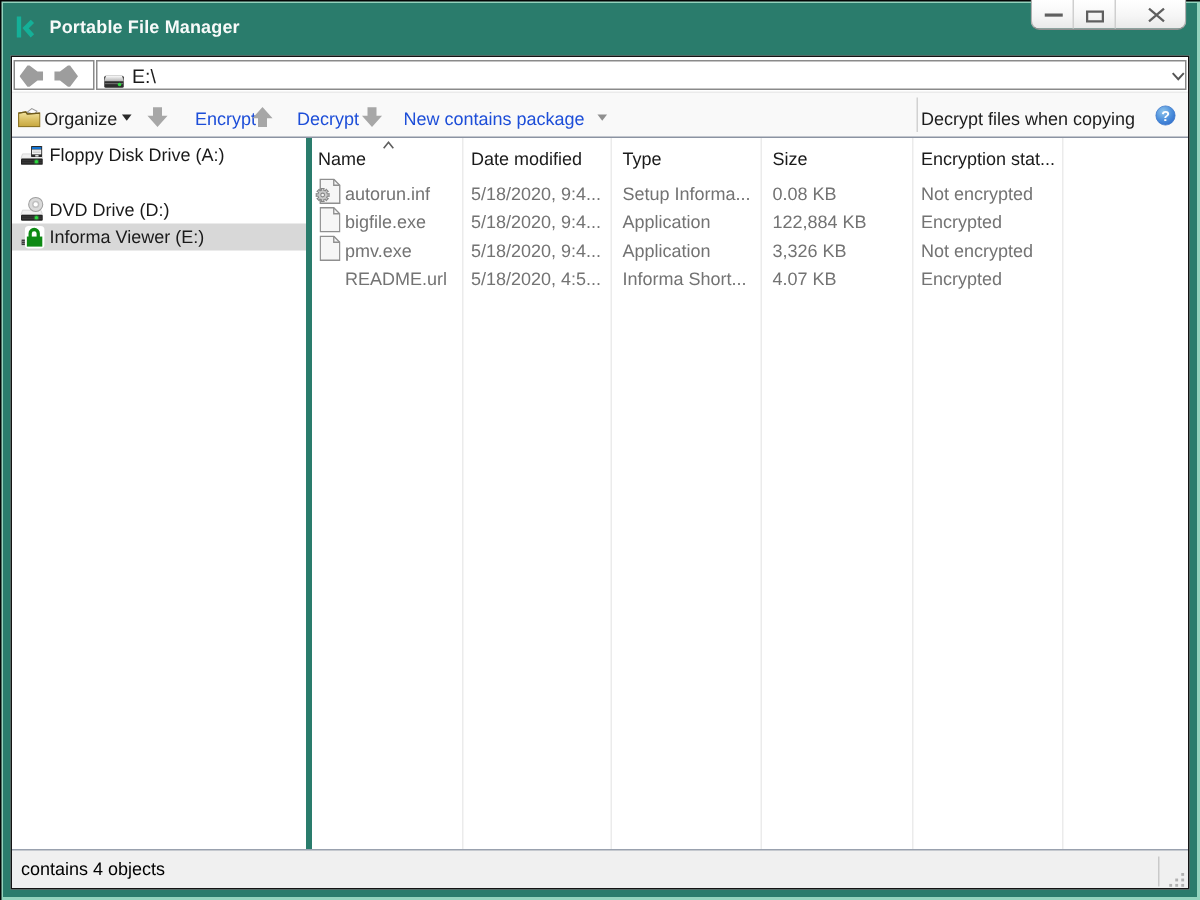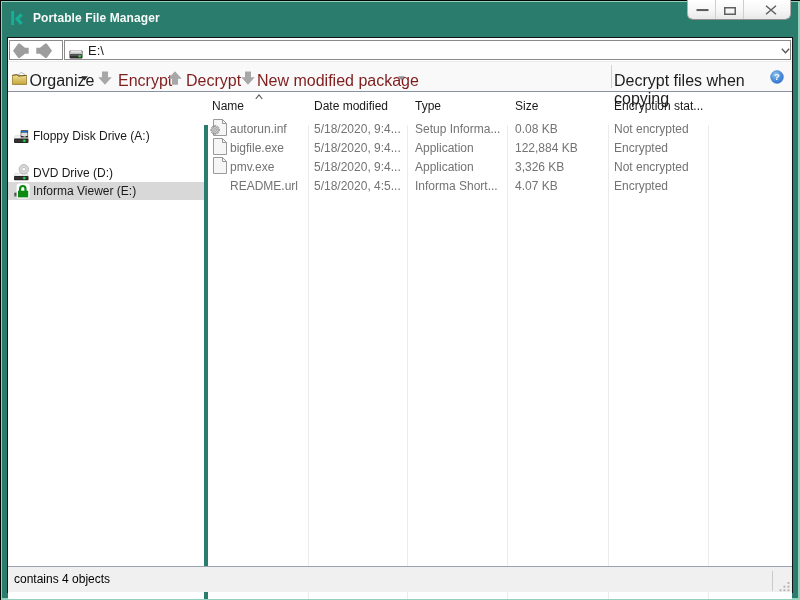--- a/index.html
+++ b/index.html
@@ -23,24 +23,24 @@
              border:1px solid #141414; background:#ffffff; }
   
   .navrow { position:absolute; left:0; top:0; width:784px; height:24px; background:#fff; border-bottom:1px solid #ebebeb; }
   .arrowbox { position:absolute; left:1px; top:2px; width:54px; height:20px;
               border:1px solid #8a8a8a; background:#fff; }
   .addrbox { position:absolute; left:56px; top:2px; width:727px; height:20px;
              border:1px solid #8a8a8a; background:#fff; }
   .etext { position:absolute; left:23px; top:2px; font-size:13px; color:#1a1a1a; }
   .toolbar { position:absolute; left:0; top:24px; width:784px; height:30px;
              background:#f9f9f9; border-bottom:1px solid #8b93a2; }
-  .ti { position:absolute; font-size:16px; color:#1c1c1c; top:10px; }
-  .tdis { color:#7f1d1d; }
+  .ti { position:absolute; font-size:12px; color:#1c1c1c; top:10px; }
+  .tdis { color:#1d4ed8;margin-left:12px; }
   .sep { position:absolute; left:603px; top:3px; width:1px; height:23px; background:#d2d2d2; }
-  .main { position:absolute; left:0; top:54px; width:784px; height:474px; background:#fff;margin-top:33px; }
+  .main { position:absolute; left:0; top:54px; width:784px; height:474px; background:#fff; }
   .splitter { position:absolute; left:196px; top:0; width:4px; height:474px; background:#2a7c6c; }
   .drow { position:absolute; left:0; width:196px; height:18.4px; font-size:12px; color:#1a1a1a; }
   .drow .lbl { position:absolute; left:25px; top:2.2px; }
   .dsel { background:#d8d8d8; }
   .colline { position:absolute; top:0; width:1px; height:474px; background:#ebebeb; }
   .hdr { position:absolute; top:45px; font-size:12px; color:#1a1a1a; }
   .cell { position:absolute; font-size:12px; color:#737373; white-space:nowrap; }
   .statusbar { position:absolute; left:0; top:528px; width:784px; height:26px;
                background:#f0f0f0; border-top:1px solid #99a1ae; }
   .sbtext { position:absolute; left:6px; top:5px; font-size:12px; color:#000000; }
@@ -129,21 +129,21 @@
     <div class="ti tdis" style="left:110px;">Encrypt</div>
 
     <svg class="abs" style="left:160px; top:9px;" width="14" height="14" viewBox="0 0 14 14">
       <path d="M7 0.3 L13.7 7.8 L10 7.8 L10 13.7 L4 13.7 L4 7.8 L0.3 7.8 Z" fill="#a7a7a7"></path>
     </svg>
     <div class="ti tdis" style="left:178px;">Decrypt</div>
 
     <svg class="abs" style="left:233px; top:9px;" width="14" height="14" viewBox="0 0 14 14">
       <path d="M4 0.5 L10 0.5 L10 6.2 L13.7 6.2 L7 13.7 L0.3 6.2 L4 6.2 Z" fill="#a7a7a7"></path>
     </svg>
-    <div class="ti tdis" style="left:249px;">New modified package</div>
+    <div class="ti tdis" style="left:249px;">New contains package</div>
     <svg class="abs" style="left:390px; top:13.5px;" width="7" height="5" viewBox="0 0 7 5">
       <path d="M0.3 0.3 L6.7 0.3 L3.5 4.5 Z" fill="#8f8f8f"></path>
     </svg>
     <div class="sep"></div>
     <div class="ti" style="left:606px;">Decrypt files when copying</div>
     <svg class="abs" style="left:762px; top:8px;" width="14" height="14" viewBox="0 0 14 14">
       <defs>
         <radialGradient id="hg" cx="0.38" cy="0.3" r="0.85">
           <stop offset="0" stop-color="#8ec4ec"></stop>
           <stop offset="0.55" stop-color="#4a8ddb"></stop>

